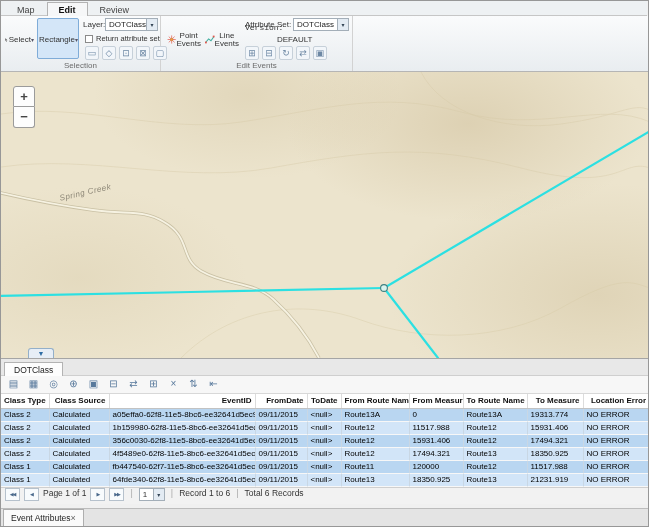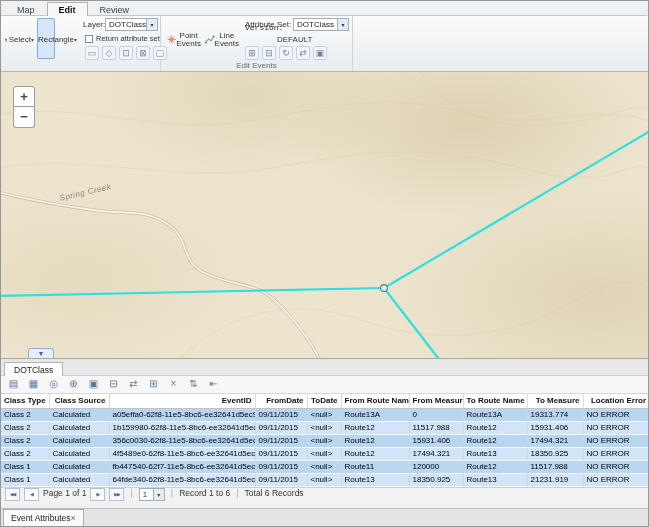--- a/index.html
+++ b/index.html
@@ -129,21 +129,21 @@
   <div class="ribbon">
 
     <div class="rgroup" style="left:0;width:160px;">
       <div class="bigbtn" style="left:2px;width:32px;">
         <svg width="16" height="16" viewBox="0 0 16 16">
           <path d="M4,1 L12,9 L8,9 L10,14 L8,15 L6,10 L4,12 Z" fill="#4a4a4a" stroke="#ffffff" stroke-width="0.7"></path>
         </svg>
         <span>Select</span>
         <span class="caret">▾</span>
       </div>
-      <div class="bigbtn selected" style="left:36px;width:18px;">
+      <div class="bigbtn selected" style="left:36px;width:42px;">
         <svg width="18" height="15" viewBox="0 0 18 15">
           <rect x="1.5" y="2.5" width="14" height="9" fill="#eaf3fc" stroke="#4f7fb0" stroke-width="1" stroke-dasharray="2,1.5"></rect>
         </svg>
         <span>Rectangle</span>
         <span class="caret">▾</span>
       </div>
       <span class="rlabel" style="left:82px;top:4px;">Layer:</span>
       <div class="dd" style="left:104px;top:2px;width:53px;">
         <span>DOTClass</span>
         <span class="ddcaret">▾</span>
@@ -152,20 +152,21 @@
         <span class="cbox"></span>
         <span class="cblabel">Return attribute set</span>
       </div>
       <div class="minirow" style="left:84px;top:30px;">
           <span class="mini-icon">▭</span>
           <span class="mini-icon">◇</span>
           <span class="mini-icon">⊡</span>
           <span class="mini-icon">⊠</span>
           <span class="mini-icon">▢</span>
         </div>
+      <div class="glabel">Selection</div>
     </div>
 
     <div class="rgroup" style="left:160px;width:192px;">
       <div class="bigbtn" style="left:43px;width:36px;">
         <svg width="17" height="17" viewBox="0 0 16 16">
           <polyline points="1,13 6,7 10,10 15,3" fill="none" stroke="#3fae9f" stroke-width="1.8"></polyline>
           <rect x="0" y="11.5" width="3" height="3" fill="#e2574c"></rect>
           <rect x="13" y="1.5" width="3" height="3" fill="#e2574c"></rect>
         </svg>
         <span>Line Events</span>

